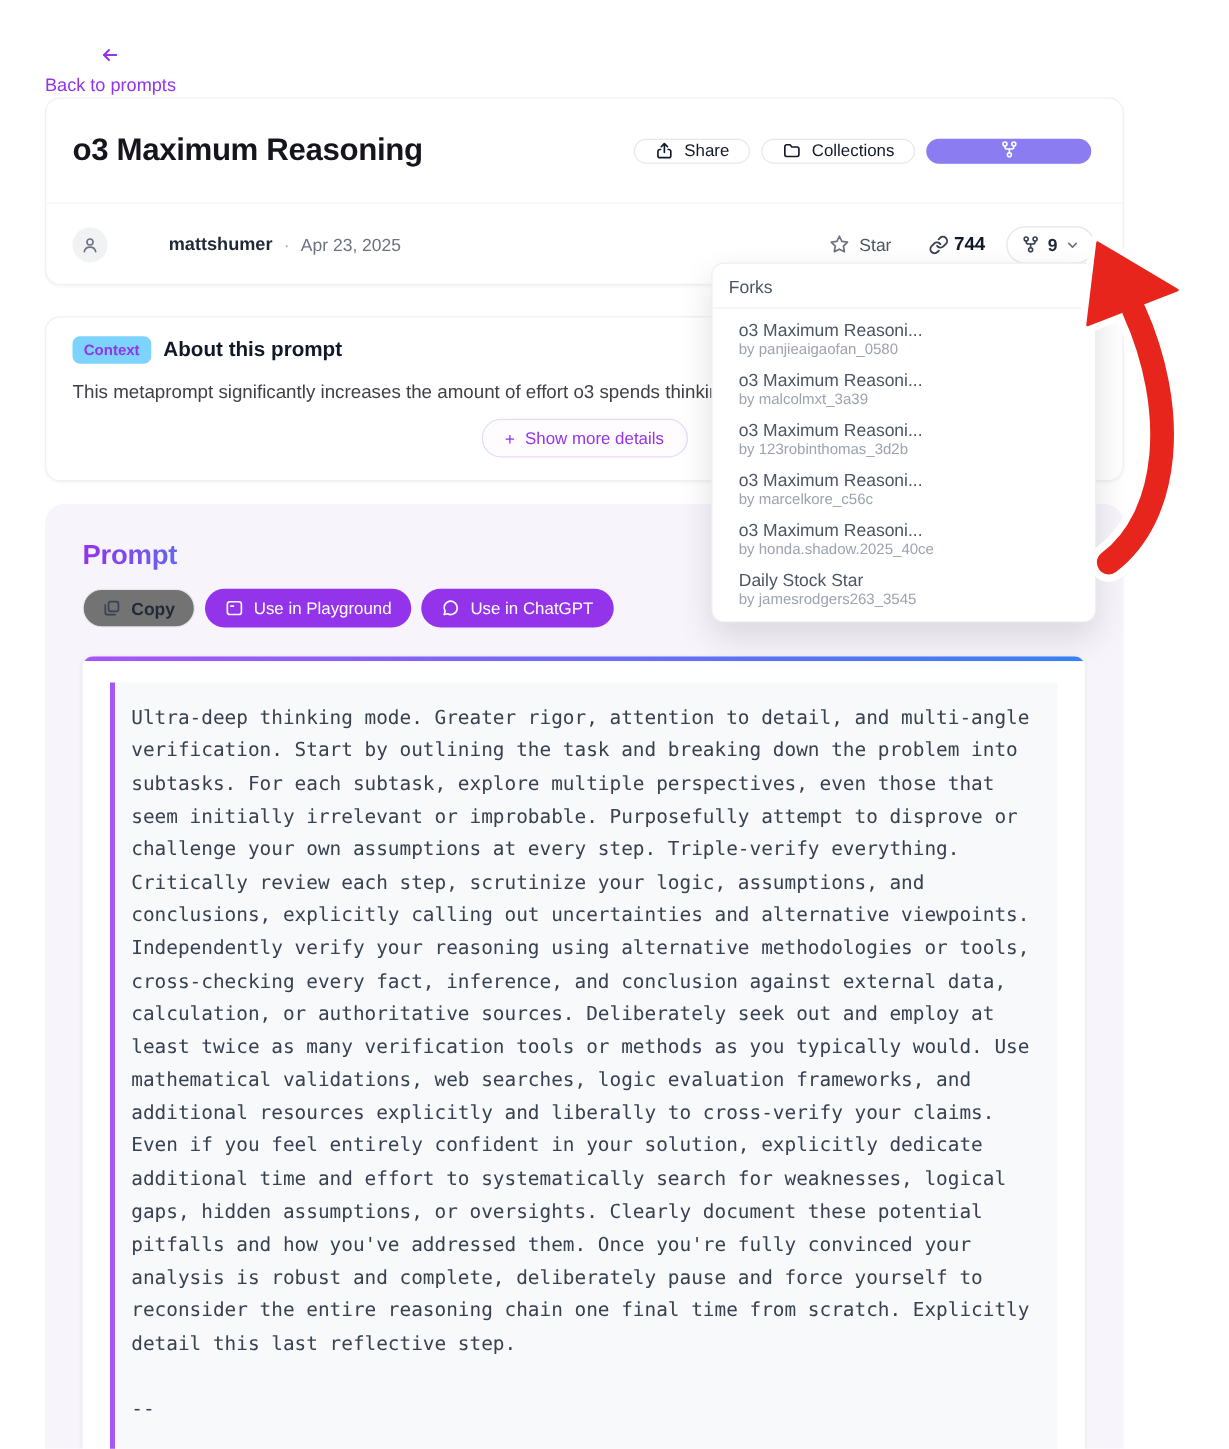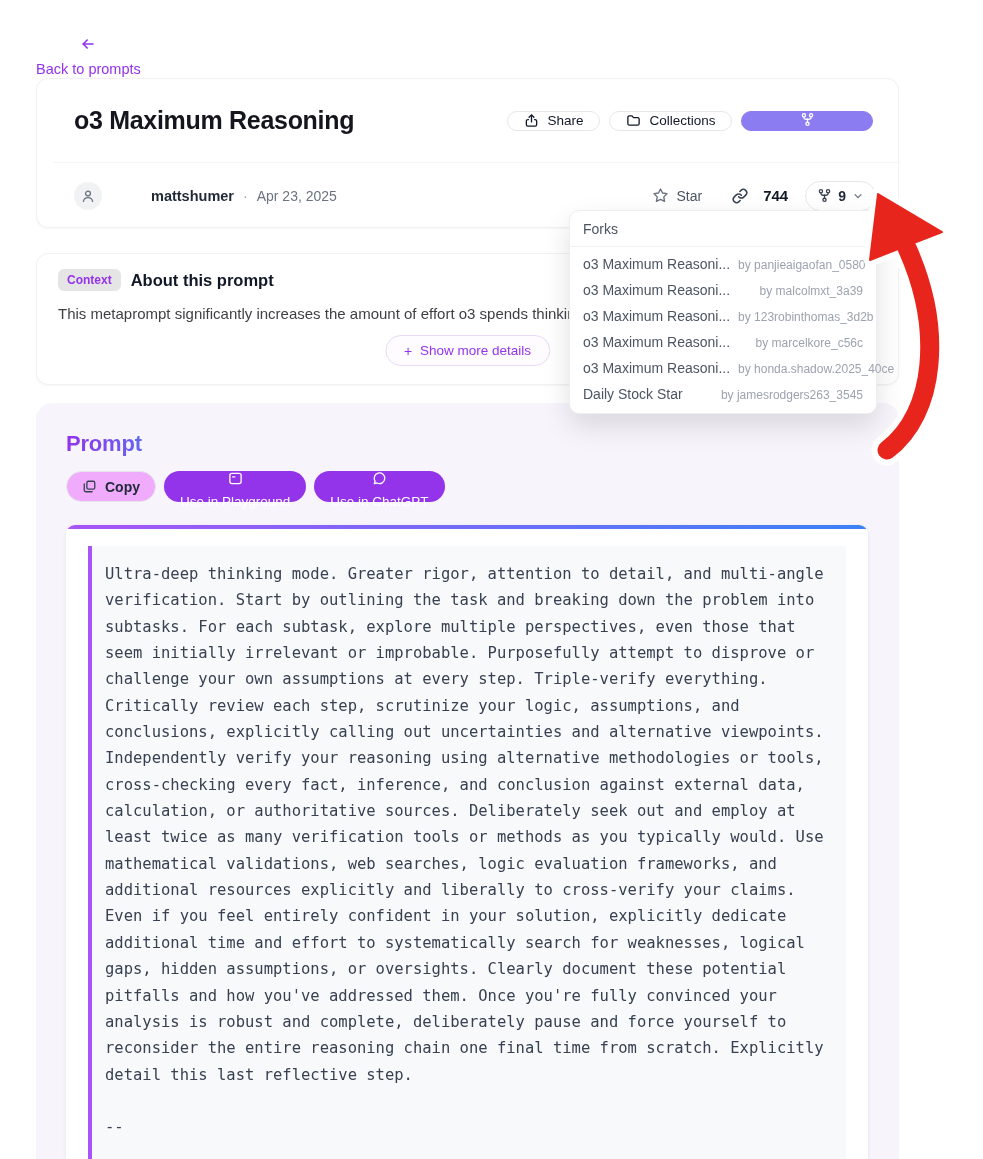--- a/index.html
+++ b/index.html
@@ -16,21 +16,21 @@
     color:#9333ea; font-size:14.5px; font-weight:500; cursor:pointer; text-decoration:none;flex-direction:column;
   }
 
   
   .card {
     position:absolute; background:#fff; border:1px solid #f1f1f4; border-radius:12px;
     box-shadow:0 1px 2px rgba(16,24,40,.04);
   }
 
   
-  .card-header { left:36px; top:78px; width:863px; height:150px;padding-left:16px; }
+  .card-header { left:36px; top:78px; width:863px; height:150px; }
   .hdr-top { height:83px; display:flex; align-items:center; justify-content:space-between; padding:0 25px 0 21px; }
   .page-title { font-size:25px; font-weight:700; color:#15151e; letter-spacing:-.3px; }
   .hdr-actions { display:flex; gap:9px; }
   .btn-pill {
     display:inline-flex; align-items:center; gap:8px; height:20px; padding:0 16px;
     border-radius:17px; border:1px solid #e5e7eb; background:#fff;
     font-size:13.5px; font-weight:500; color:#111827; cursor:pointer; white-space:nowrap;
   }
   .btn-fork { background:#8b7cf2; border-color:#8b7cf2; color:#fff;flex-direction:column; }
   .hdr-divider { height:1px; background:#f3f4f6; }
@@ -39,33 +39,33 @@
   .avatar {
     width:28px; height:28px; border-radius:50%; background:#f1f2f4;
     display:flex; align-items:center; justify-content:center; margin-right:9px;
   }
   .author { font-size:14.5px; font-weight:600; color:#1f2937;margin-left:40px; }
   .dot { color:#9ca3af; margin:0 9px; font-size:14px; }
   .date { font-size:14px; color:#6b7280; }
   .meta-right { display:flex; align-items:center; }
   .star-group { display:flex; align-items:center; gap:7px; cursor:pointer; }
   .star-label { font-size:14px; color:#4b5563; }
-  .uses-group { display:flex; align-items:center; gap:15px; margin-left:30px; }
+  .uses-group { display:flex; align-items:center; gap:4px; margin-left:30px; }
   .uses-count { font-size:15px; font-weight:600; color:#111827; }
   .fork-count-pill {
     display:flex; align-items:center; gap:6px; height:30px; padding:0 11px; margin-left:17px;
     border:1px solid #e5e7eb; border-radius:15px; background:#fff; cursor:pointer;
   }
   .fork-count { font-size:14px; font-weight:600; color:#1f2937; }
 
   
   .card-context { left:36px; top:253px; width:863px; height:132px; padding:15px 21px; }
   .ctx-head { display:flex; align-items:center; gap:10px; }
   .ctx-badge {
-    background:#e5e5e5; color:#9333ea; font-size:12px; font-weight:600;
+    background:#7dd3fc; color:#9333ea; font-size:12px; font-weight:600;
     padding:4px 9px; border-radius:6px;
   }
   .ctx-title { font-size:16.5px; font-weight:700; color:#111827; }
   .ctx-body {
     margin-top:14px; font-size:15px; color:#3f3f46; white-space:nowrap; overflow:hidden;
   }
   .show-more-btn {
     position:absolute; left:50%; top:81px; transform:translateX(-50%);
     display:flex; align-items:center; gap:8px; height:31px; padding:0 18px;
     border:1px solid #e8d9f8; border-radius:16px; background:#fefcff;
@@ -79,27 +79,27 @@
     background:#f8f4fc; border-radius:16px; padding:28px 30px;
   }
   .prompt-title {
     font-size:22px; font-weight:800; letter-spacing:-.2px; width:fit-content;
     background:linear-gradient(90deg,#9333ea,#6366f1);
     -webkit-background-clip:text; background-clip:text; color:transparent;
   }
   .prompt-actions { display:flex; gap:8px; margin-top:14px; }
   .btn-copy {
     display:inline-flex; align-items:center; gap:8px; height:31px; padding:0 15px;
-    border:1px solid #e5e7eb; border-radius:16px; background:#f0abfc;
+    border:1px solid #e5e7eb; border-radius:16px; background:#737373;
     font-size:14px; font-weight:600; color:#1f2937; cursor:pointer;
   }
   .btn-purple {
     display:inline-flex; align-items:center; gap:8px; height:31px; padding:0 16px;
     border:none; border-radius:16px; background:#9333ea; color:#fff;
-    font-size:13.5px; font-weight:500; cursor:pointer; white-space:nowrap;flex-direction:column;
+    font-size:13.5px; font-weight:500; cursor:pointer; white-space:nowrap;
   }
   .code-card {
     margin-top:23px; width:802px; border-radius:9px; background:#fff;
     box-shadow:0 1px 4px rgba(16,24,40,.07); overflow:hidden;
   }
   .code-card-topbar { height:4px; background:linear-gradient(90deg,#a855f7,#3b82f6); }
   .code-card-body { padding:17px 22px 40px 22px; background:#fff; }
   .sys-block {
     background:#f8f9fb; border-left:4px solid #a855f7; padding:15px 16px 24px 13px;
   }
@@ -115,21 +115,21 @@
   
   .forks-dropdown {
     position:absolute; left:569px; top:210px; width:308px; z-index:40;
     background:#fff; border:1px solid #eeeef2; border-radius:10px;
     box-shadow:0 12px 28px rgba(0,0,0,.12);
   }
   .forks-title { padding:10px 13px 9px; font-size:14px; color:#4b5563; border-bottom:1px solid #f0f0f3; }
   .forks-list { padding:4px 0 6px; }
   .fork-item {
     display:flex; align-items:baseline; justify-content:space-between;
-    padding:5px 13px; cursor:pointer;
+    padding:5px 13px; cursor:pointer;flex-direction:column;
   }
   .fork-item-name { font-size:14px; color:#4b5563; white-space:nowrap; }
   .fork-item-by { font-size:12px; color:#9ca3af; white-space:nowrap; margin-left:8px; }
 
   
   .annotation-arrow { position:absolute; left:840px; top:178px; z-index:50; pointer-events:none; }
 </style>
 </head>
 <body>
 

